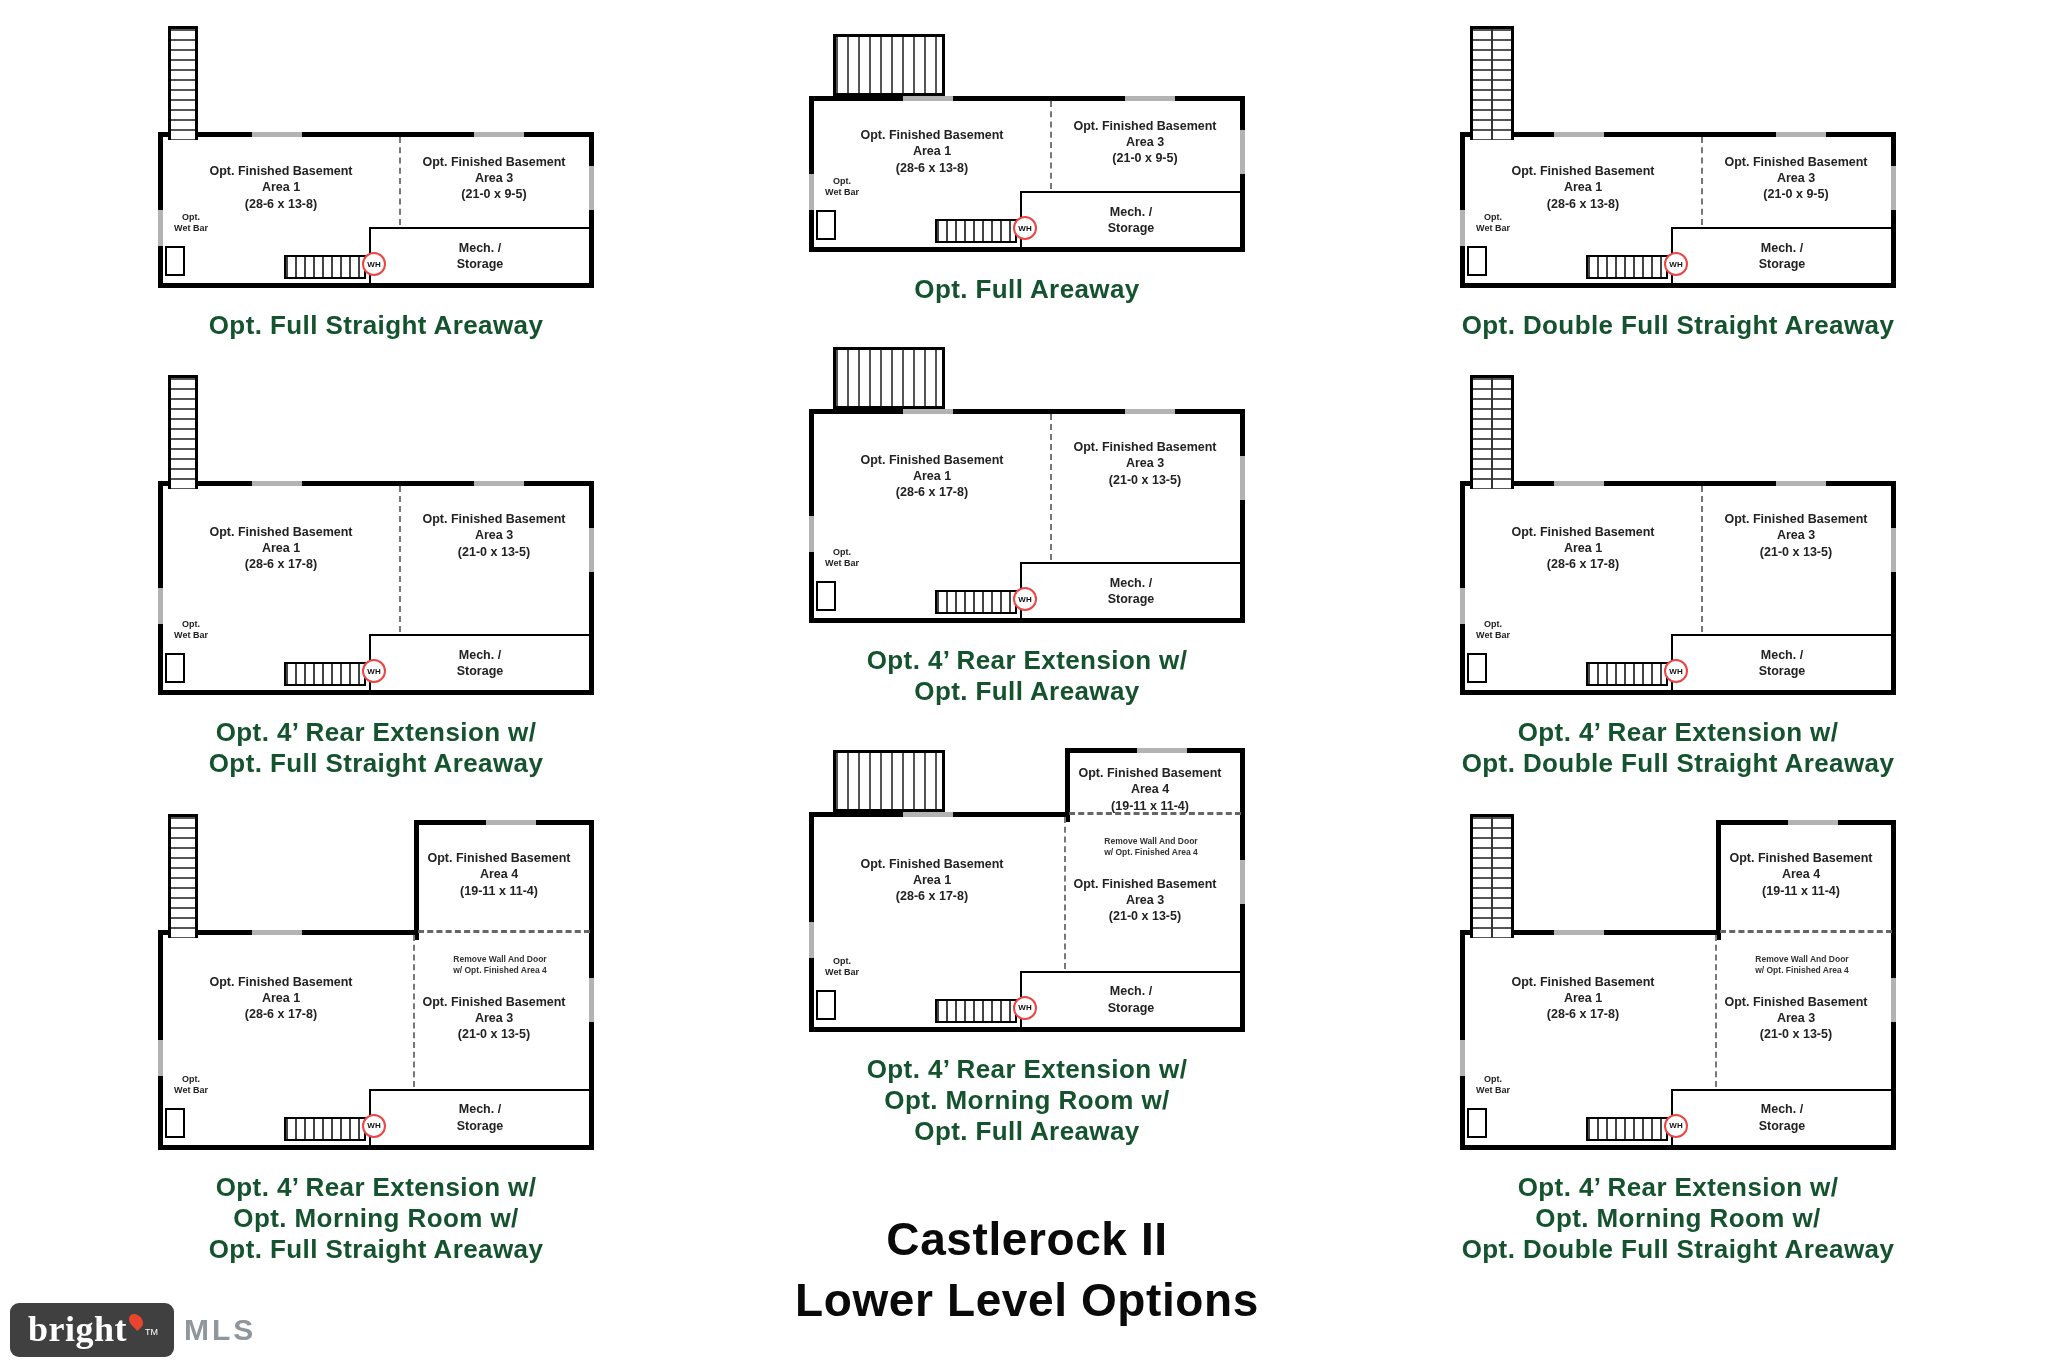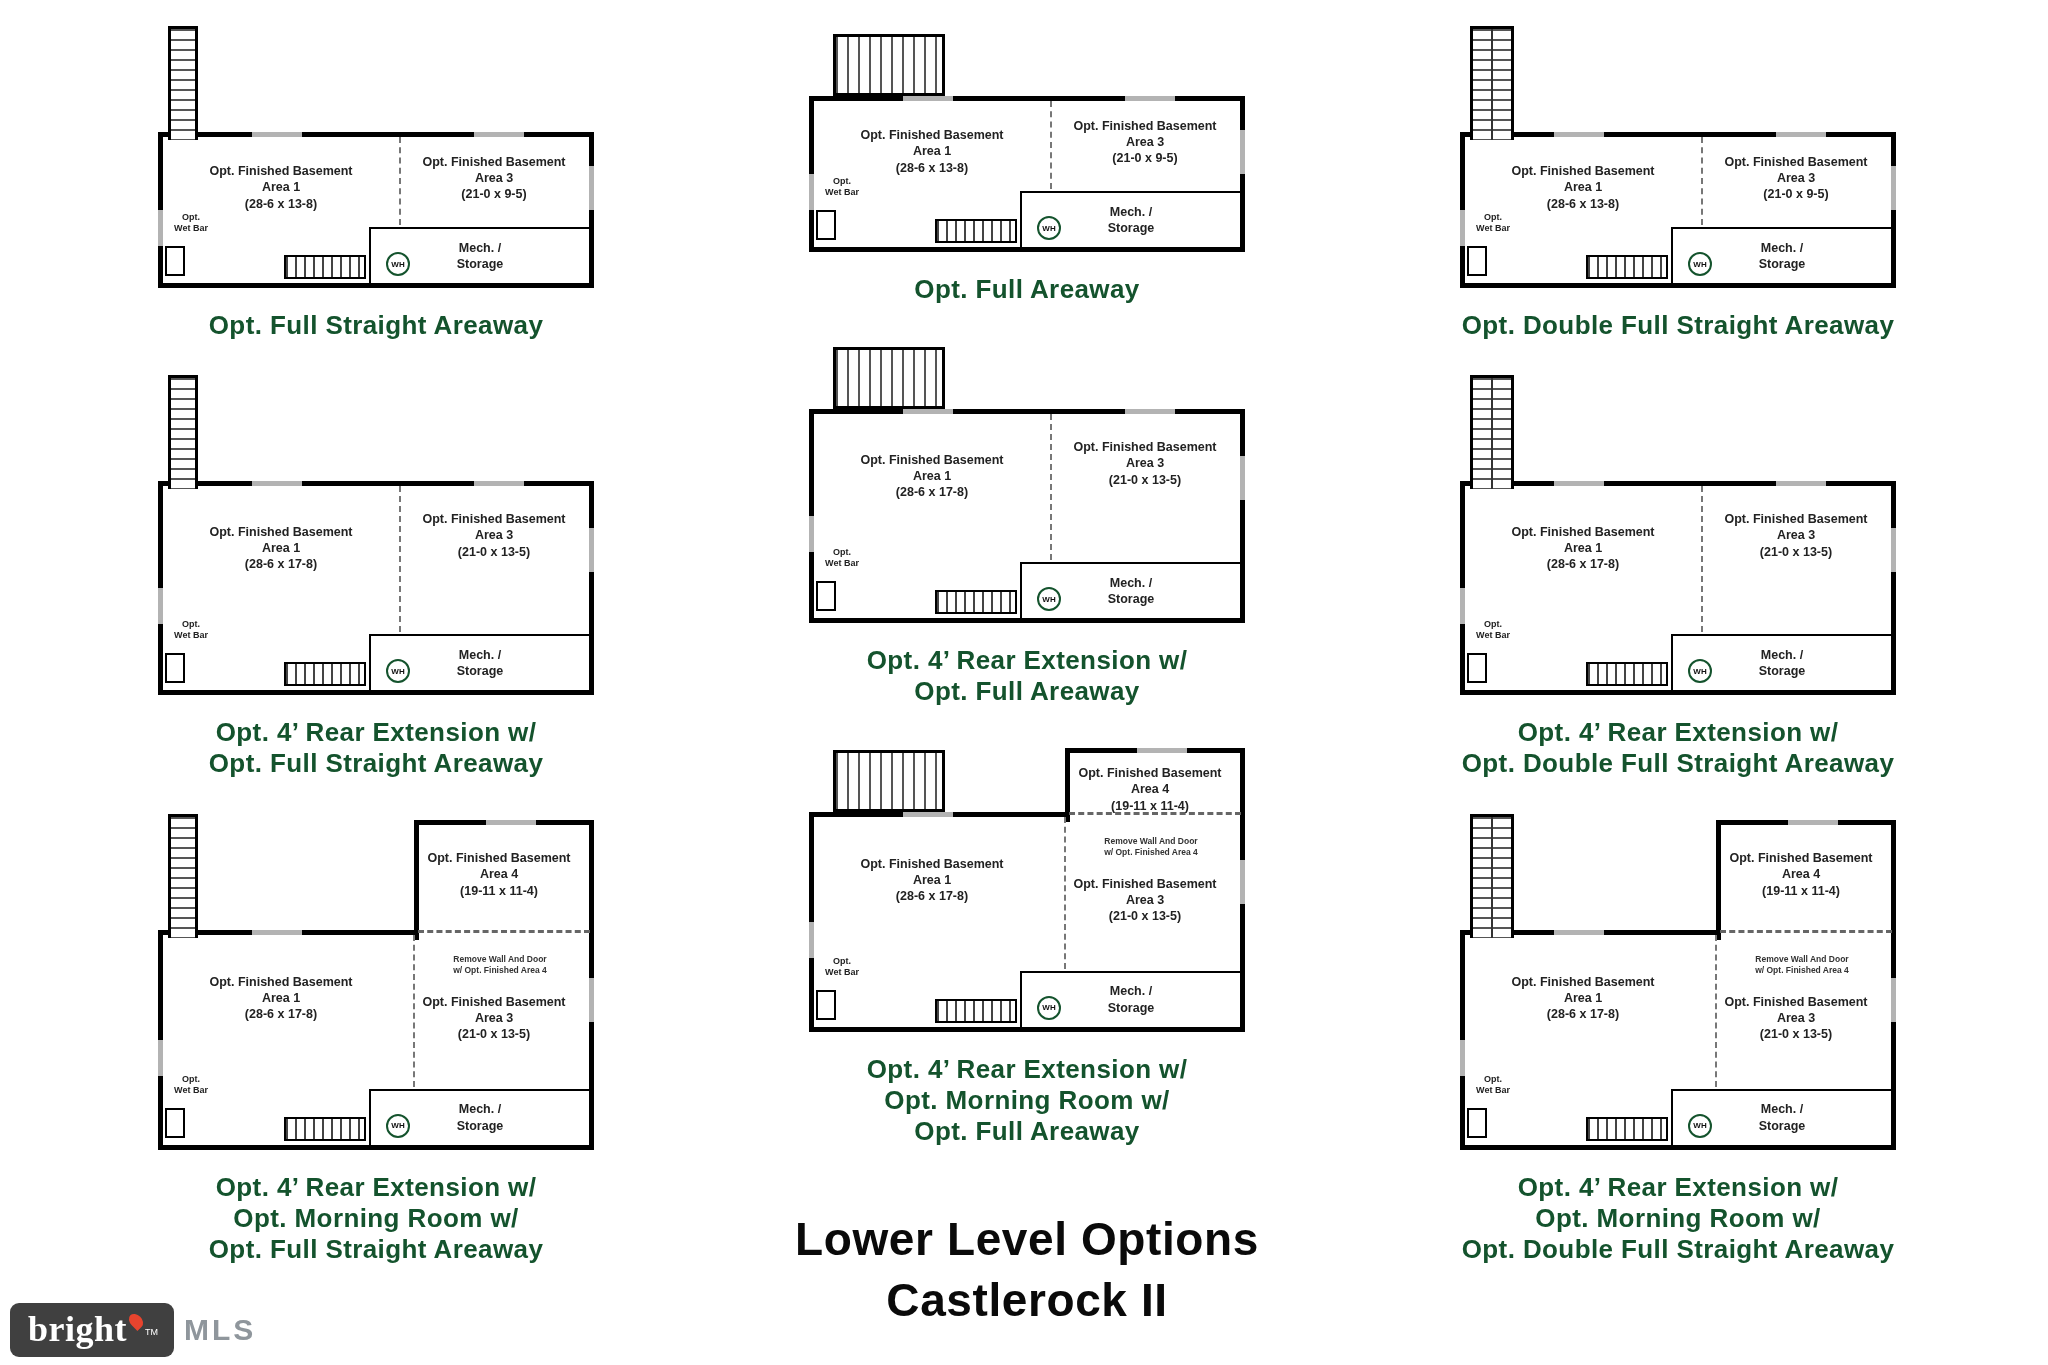--- a/index.html
+++ b/index.html
@@ -77,23 +77,23 @@
   }
   .mech-label { font-size:12.5px; font-weight:bold; color:#222; text-align:center; white-space:pre-line; line-height:1.3; }
 
   .stairs-up {
     position:absolute; left:128px; width:82px; height:24px;
     top:calc(var(--mainTop) + var(--mainH) - 33px);
     border:2px solid #000; box-sizing:border-box; z-index:3;
     background:repeating-linear-gradient(to right, #444 0 2px, transparent 2px 9px);
   }
   .wh {
-    position:absolute; left:230px; width:24px; height:24px;
+    position:absolute; left:206px; width:24px; height:24px;
     top:calc(var(--mainTop) + var(--mainH) - 36px);
-    border:2px solid #14532d; border-radius:50%; box-sizing:border-box; background:#fff;
+    border:2px solid #ef4444; border-radius:50%; box-sizing:border-box; background:#fff;
     display:flex; align-items:center; justify-content:center;
     font-size:8px; font-weight:bold; z-index:4;
   }
   .wetbar {
     position:absolute; left:9px; width:20px; height:30px;
     top:calc(var(--mainTop) + var(--mainH) - 42px);
     border:2px solid #000; box-sizing:border-box; background:#fff; z-index:3;
   }
   .wetbar-label {
     left:0; width:70px; top:calc(var(--mainTop) + var(--mainH) - 76px);
@@ -338,22 +338,22 @@
       </div>
       <div class="wetbar"></div>
       <div class="room wetbar-label">Opt.
 Wet Bar</div>
     </div>
     <figcaption class="caption">Opt. 4’ Rear Extension w/
 Opt. Morning Room w/
 Opt. Full Areaway</figcaption>
   </figure>
         <div class="title-block">
+        <div class="title-line">Castlerock II</div>
         <div class="title-line">Lower Level Options</div>
-        <div class="title-line">Castlerock II</div>
       </div>
     </div>
     <div class="col">
         <figure class="plan">
     <div class="canvas c-row1 aw-double variant-base">
       <div class="outline"></div>
 
       <div class="shaft"></div>
 
       <div class="win win-t1"></div>

